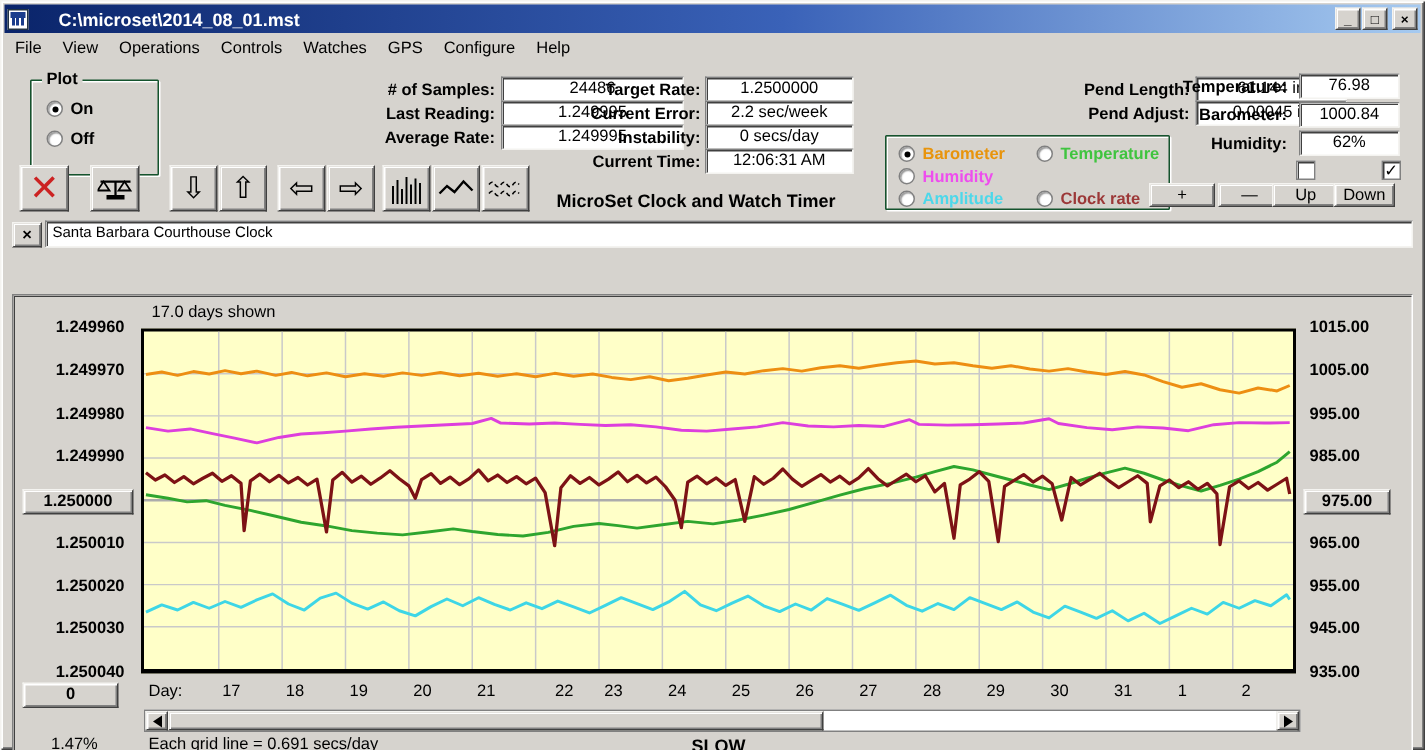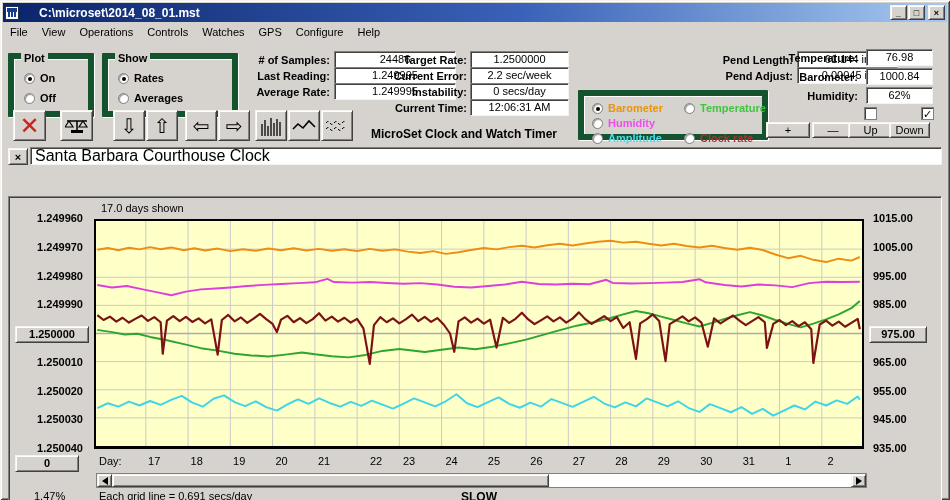--- a/index.html
+++ b/index.html
@@ -7,21 +7,21 @@
   #window{position:relative;width:950px;height:500px;background:#D6D3CE;overflow:hidden;
     box-shadow:inset 1px 1px 0 #F4F3F0, inset -1px -1px 0 #404040, inset 2px 2px 0 #fff, inset -2px -2px 0 #808080;}
   .abs{position:absolute;}
   .lbl{font-size:11px;font-weight:bold;color:#000;white-space:nowrap;}
   .txt{font-size:11px;color:#000;white-space:nowrap;}
   
   .raised{background:#D6D3CE;border:1px solid;border-color:#F4F3F0 #404040 #404040 #F4F3F0;
     box-shadow:inset 1px 1px 0 #fff, inset -1px -1px 0 #808080;}
   .sunken{background:#fff;border:1px solid;border-color:#808080 #F4F3F0 #F4F3F0 #808080;
     box-shadow:inset 1px 1px 0 #404040;}
-  .groupbox{border:6px solid #14532d;box-shadow:inset 1px 1px 0 #fff,1px 1px 0 #fff;border-radius:1px;}
+  .groupbox{border:1px solid #14532d;box-shadow:inset 1px 1px 0 #fff,1px 1px 0 #fff;border-radius:1px;margin-left:12px;}
   .groupbox>.cap{position:absolute;top:-7px;left:7px;background:#D6D3CE;padding:0 3px;font-size:11px;font-weight:bold;}
   
   #titlebar{left:3px;top:3px;right:3px;height:19px;background:linear-gradient(90deg,#0A246A,#3A62B8 55%,#A6CAF0);
     display:flex;align-items:center;padding:0 2px;}
   #title-text{color:#fff;font-size:12px;font-weight:bold;margin-left:20px;flex:1;}
   .winbtn{width:17px;height:15px;font-size:9px;font-weight:bold;display:flex;align-items:center;justify-content:center;color:#000;margin-left:1px;}
   #title-icon{width:14px;height:14px;background:#fff;border:1px solid #234;position:relative;}
   #title-icon::before{content:'';position:absolute;left:1px;top:1px;right:1px;height:4px;background:#1A3C8C;}
   #title-icon::after{content:'';position:absolute;left:2px;bottom:2px;width:8px;height:5px;
     background:repeating-linear-gradient(90deg,#1A3C8C 0 2px,#fff 2px 3px);}
@@ -86,25 +86,20 @@
     <span class="menu-item">Configure</span>
     <span class="menu-item">Help</span>
   </div>
 
   <div class="abs groupbox" style="left:8px;top:53px;width:86px;height:64px;">
     <span class="cap">Plot</span>
     <div class="radrow" style="left:10px;top:13px;"><span class="radio sel"></span><span>On</span></div>
     <div class="radrow" style="left:10px;top:33px;"><span class="radio"></span><span>Off</span></div>
   </div>
 
-  <div class="abs groupbox" style="left:102px;top:53px;width:136px;height:64px;">
-    <span class="cap">Show</span>
-    <div class="radrow" style="left:10px;top:13px;"><span class="radio sel"></span><span>Rates</span></div>
-    <div class="radrow" style="left:10px;top:33px;"><span class="radio"></span><span>Averages</span></div>
-  </div>
 
   <div class="flabel" style="left:180px;top:54px;"># of Samples:</div>
   <div class="fbox abs" style="left:334px;top:51px;width:122px;">24486</div>
   <div class="flabel" style="left:180px;top:70px;">Last Reading:</div>
   <div class="fbox abs" style="left:334px;top:67px;width:122px;">1.249995</div>
   <div class="flabel" style="left:180px;top:86px;">Average Rate:</div>
   <div class="fbox abs" style="left:334px;top:83px;width:122px;">1.249995</div>
 
   <div class="flabel" style="left:317px;top:54px;">Target Rate:</div>
   <div class="fbox abs" style="left:470px;top:51px;width:99px;">1.2500000</div>
@@ -187,21 +182,21 @@
       </svg>
     </div>
   <div class="tbtn raised" style="left:321px;width:32px;">
     <svg width="24" height="14" viewBox="0 0 24 14">
       <path d="M1 4 q2 -3 4 0 t4 0 t4 0 t4 0 t4 0" fill="none" stroke="#000" stroke-width="1" stroke-dasharray="3 2"></path>
       <path d="M1 10 q2 -3 4 0 t4 0 t4 0 t4 0 t4 0" fill="none" stroke="#000" stroke-width="1" stroke-dasharray="3 2"></path>
       </svg>
     </div>
 
   <div class="smallbtn raised" style="left:8px;top:148px;width:20px;height:17px;font-weight:bold;">×</div>
-  <div class="abs sunken" style="left:30px;top:147px;width:912px;height:18px;font-size:16px;line-height:16px;padding-left:4px;">Santa Barbara Courthouse Clock</div>
+  <div class="abs sunken" style="left:30px;top:147px;width:912px;height:18px;font-size:10px;line-height:16px;padding-left:4px;">Santa Barbara Courthouse Clock</div>
 
   <div id="chart-panel" class="abs">
     <div class="abs txt" style="left:92px;top:5px;">17.0 days shown</div>
 
     <span class="yl left" style="top: 15px;">1.249960</span>
     <span class="yl left" style="top: 43.75px;">1.249970</span>
     <span class="yl left" style="top: 72.5px;">1.249980</span>
     <span class="yl left" style="top: 101.25px;">1.249990</span>
     <div class="axis-btn raised" style="left:6px;top:129px;width:74px;">1.250000</div>
     <span class="yl left" style="top: 158.75px;">1.250010</span>

